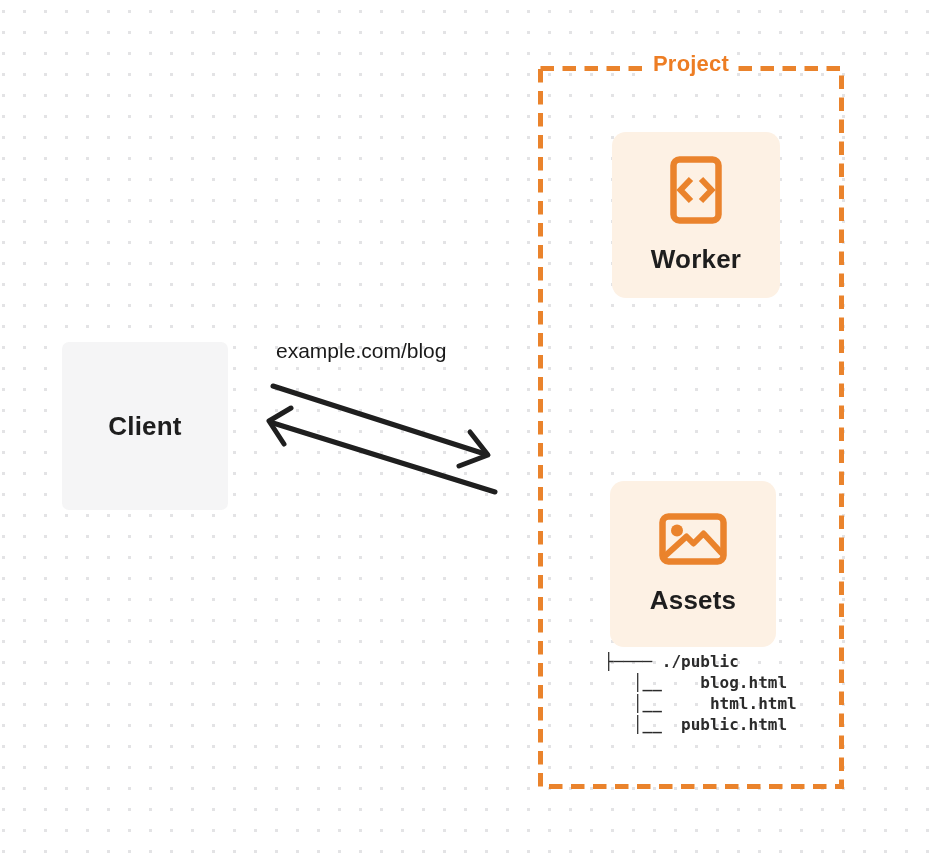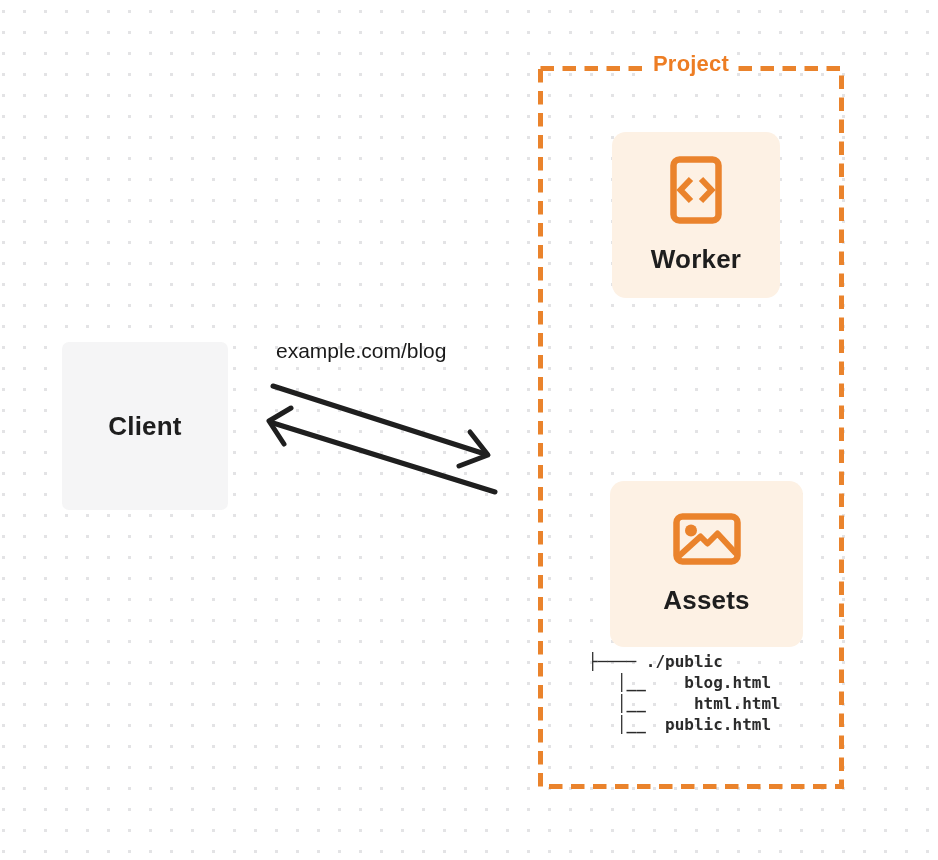--- a/index.html
+++ b/index.html
@@ -42,26 +42,26 @@
     padding:0 7px;
     font-size:22px;font-weight:700;color:#ed7d24;letter-spacing:0.2px;
   }
 
   
   .cream-card{
     background:#fdf1e4;border-radius:14px;
     display:flex;flex-direction:column;align-items:center;justify-content:center;
   }
   .worker-card{left:612px;top:132px;width:168px;height:166px;}
-  .assets-card{left:610px;top:481px;width:193px;height:166px;}
+  .assets-card{left:610px;top:481px;width:166px;height:166px;}
   .cream-card .icon{display:block;margin-bottom:20px;}
 
   
   .file-tree{
-    left:588px;top:651px;
+    left:604px;top:651px;
     font-family:"DejaVu Sans Mono", monospace;
     font-size:16px;line-height:21px;font-weight:700;
     color:#2b2b2b;
   }
   .tree-line{white-space:pre;}
 </style>
 </head>
 <body>
 
 <div id="canvas">

